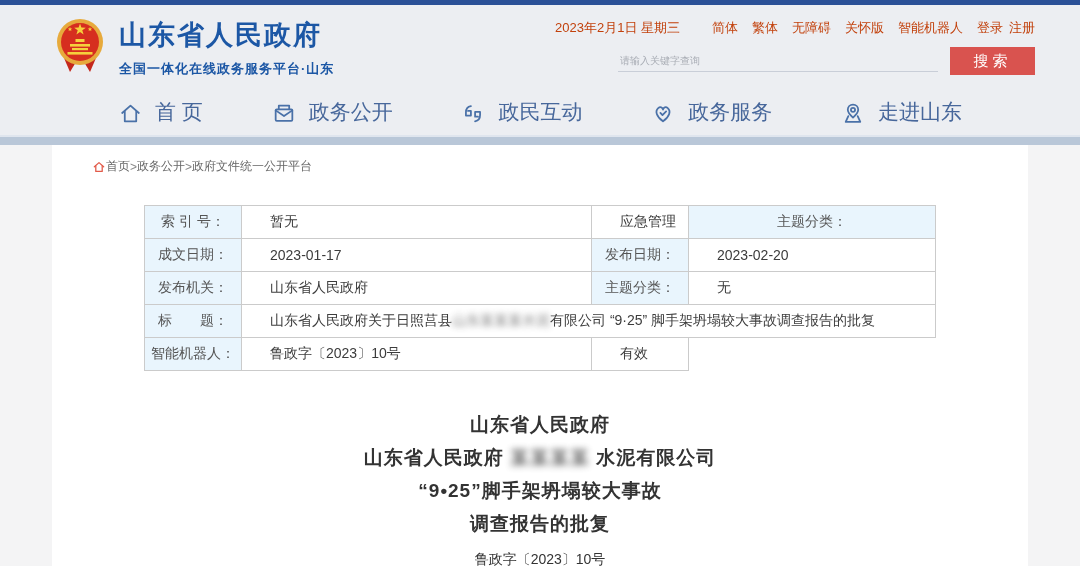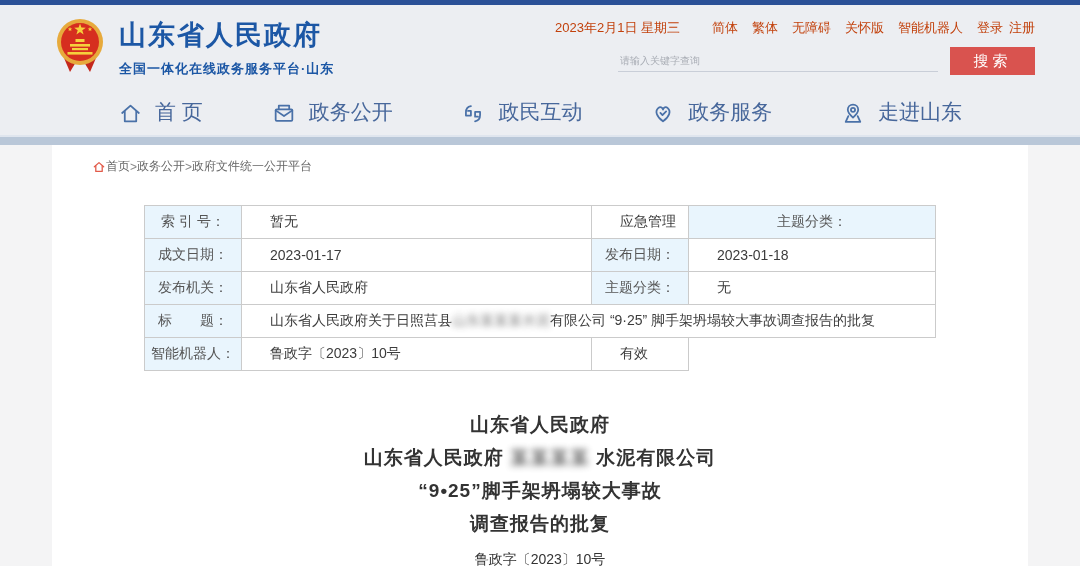--- a/index.html
+++ b/index.html
@@ -175,21 +175,21 @@
     <div class="meta-table">
 
       <div class="cell lbl">索 引 号：</div>
       <div class="cell val">暂无</div>
       <div class="cell val">应急管理</div>
       <div class="cell lbl">主题分类：</div>
 
       <div class="cell lbl">成文日期：</div>
       <div class="cell val">2023-01-17</div>
       <div class="cell lbl">发布日期：</div>
-      <div class="cell val">2023-01-18</div>
+      <div class="cell val">2023-02-20</div>
 
       <div class="cell lbl">发布机关：</div>
       <div class="cell val">山东省人民政府</div>
       <div class="cell lbl">主题分类：</div>
       <div class="cell val">无</div>
 
       <div class="cell lbl">标　　题：</div>
       <div class="cell val span3">
         <span>山东省人民政府关于日照莒县</span>
         <span class="redacted">山东某某某水泥</span>

